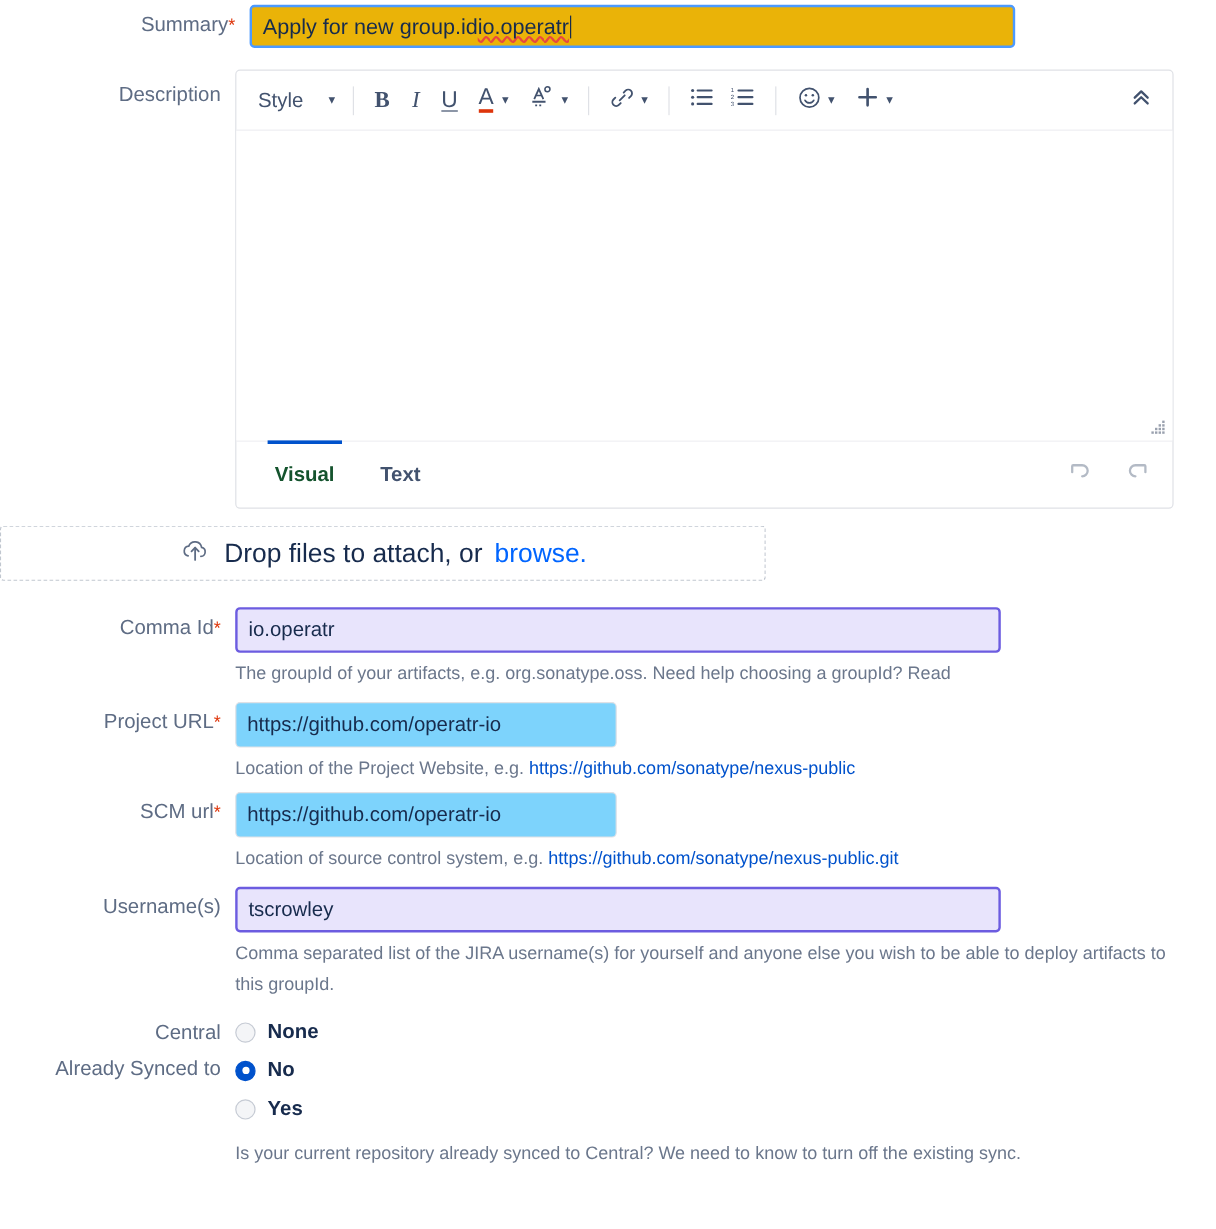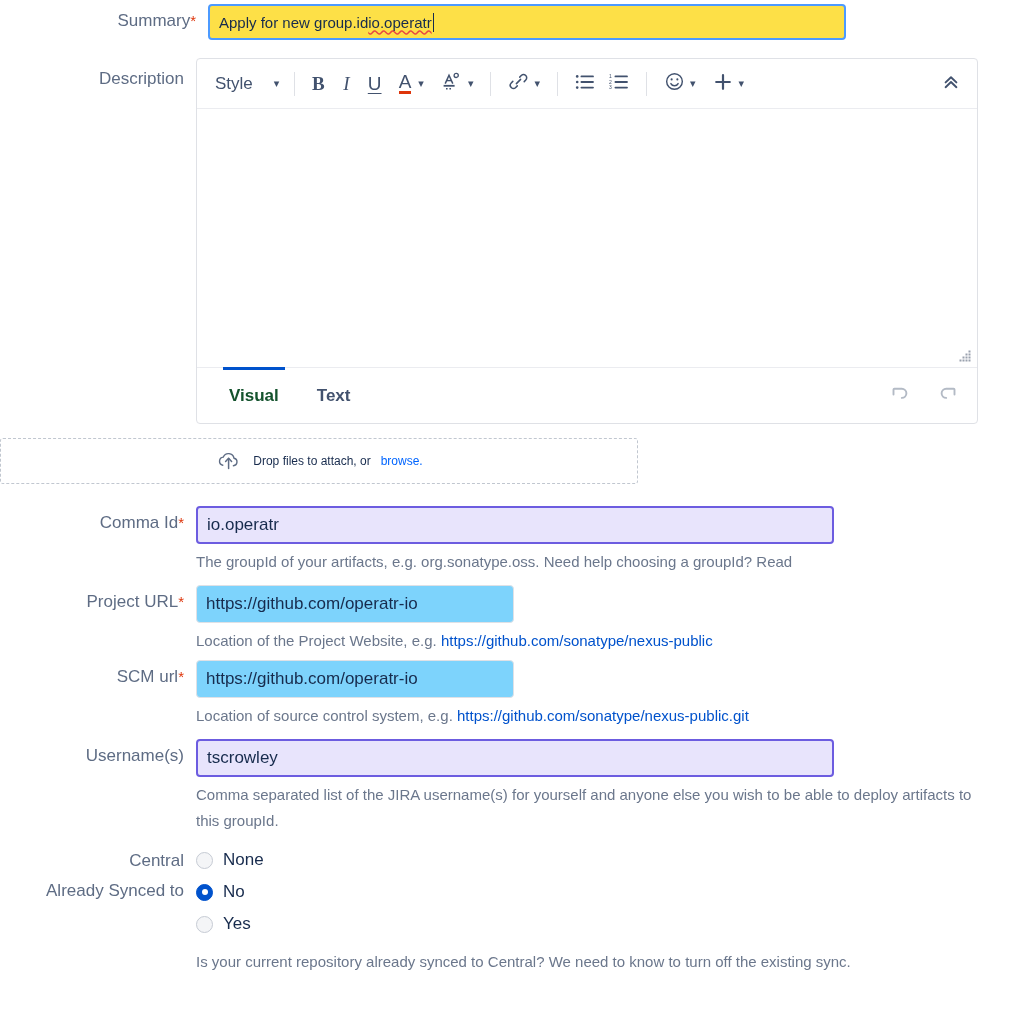--- a/index.html
+++ b/index.html
@@ -19,26 +19,26 @@
     text-align: right; padding-right: 12px;
     color: #5e6c84; font-size: 17px; line-height: 22px;
     font-weight: 400; padding-top: 6px;
   }
   .label-col .req { color: #de350b; font-size: 15px; }
   .field-col { flex: 1 1 auto; padding-right: 14px; }
 
   
   .summary-input {
     width: 638px; height: 36px;
-    background: #fde047;
+    background: #eab308;
     border: 2px solid #4c9aff;
     border-radius: 4px;
     padding: 0 9px;
     display: flex; align-items: center;
-    font-size: 15px; color: #172b4d;
+    font-size: 18px; color: #172b4d;
     position: relative; white-space: nowrap;
   }
   .spellerr {
     text-decoration: underline wavy #e8483f;
     text-decoration-skip-ink: none;
     text-underline-offset: 2px;
   }
   .caret {
     display: inline-block; width: 1px; height: 19px;
     background: #172b4d; margin-left: 1px;
@@ -87,21 +87,21 @@
     height: 3px; background: #0052cc;
   }
   .etab-gap { width: 26px; }
 
   
   .dropzone {
     width: 638px; height: 46px;
     border: 1px dashed #c1c7d0;
     border-radius: 3px;
     display: flex; align-items: center; justify-content: center;
-    gap: 10px; font-size: 12px; color: #172b4d; text-align: right;
+    gap: 10px; font-size: 22px; color: #172b4d; text-align: right;
   }
   .dz-link { color: #0065ff; }
 
   
   .inp {
     height: 38px; border-radius: 4px;
     display: flex; align-items: center;
     padding: 0 9px; font-size: 17px; color: #172b4d;
   }
   .inp.autofill { background: #e8e4fc; border: 2px solid #6c5ce0; }
@@ -120,21 +120,21 @@
   
   .radio-line { display: flex; align-items: center; height: 32px; gap: 10px; }
   .radio {
     width: 17px; height: 17px; border-radius: 50%;
     border: 1px solid #c6cbd4; background: #f4f5f7;
     display: flex; align-items: center; justify-content: center;
     flex: 0 0 auto;
   }
   .radio.on { background: #0052cc; border-color: #0052cc; }
   .radio.on::after { content: ""; width: 6px; height: 6px; border-radius: 50%; background: #fff; }
-  .radio-label { font-size: 17px; color: #172b4d; }
+  .radio-label { font-size: 17px; color: #172b4d; font-weight: bold; }
 
   .gap-6  { height: 6px; }
   .gap-10 { height: 10px; }
   .gap-14 { height: 14px; }
   .gap-18 { height: 18px; }
   .gap-22 { height: 22px; }
 </style>
 </head>
 <body>
 

